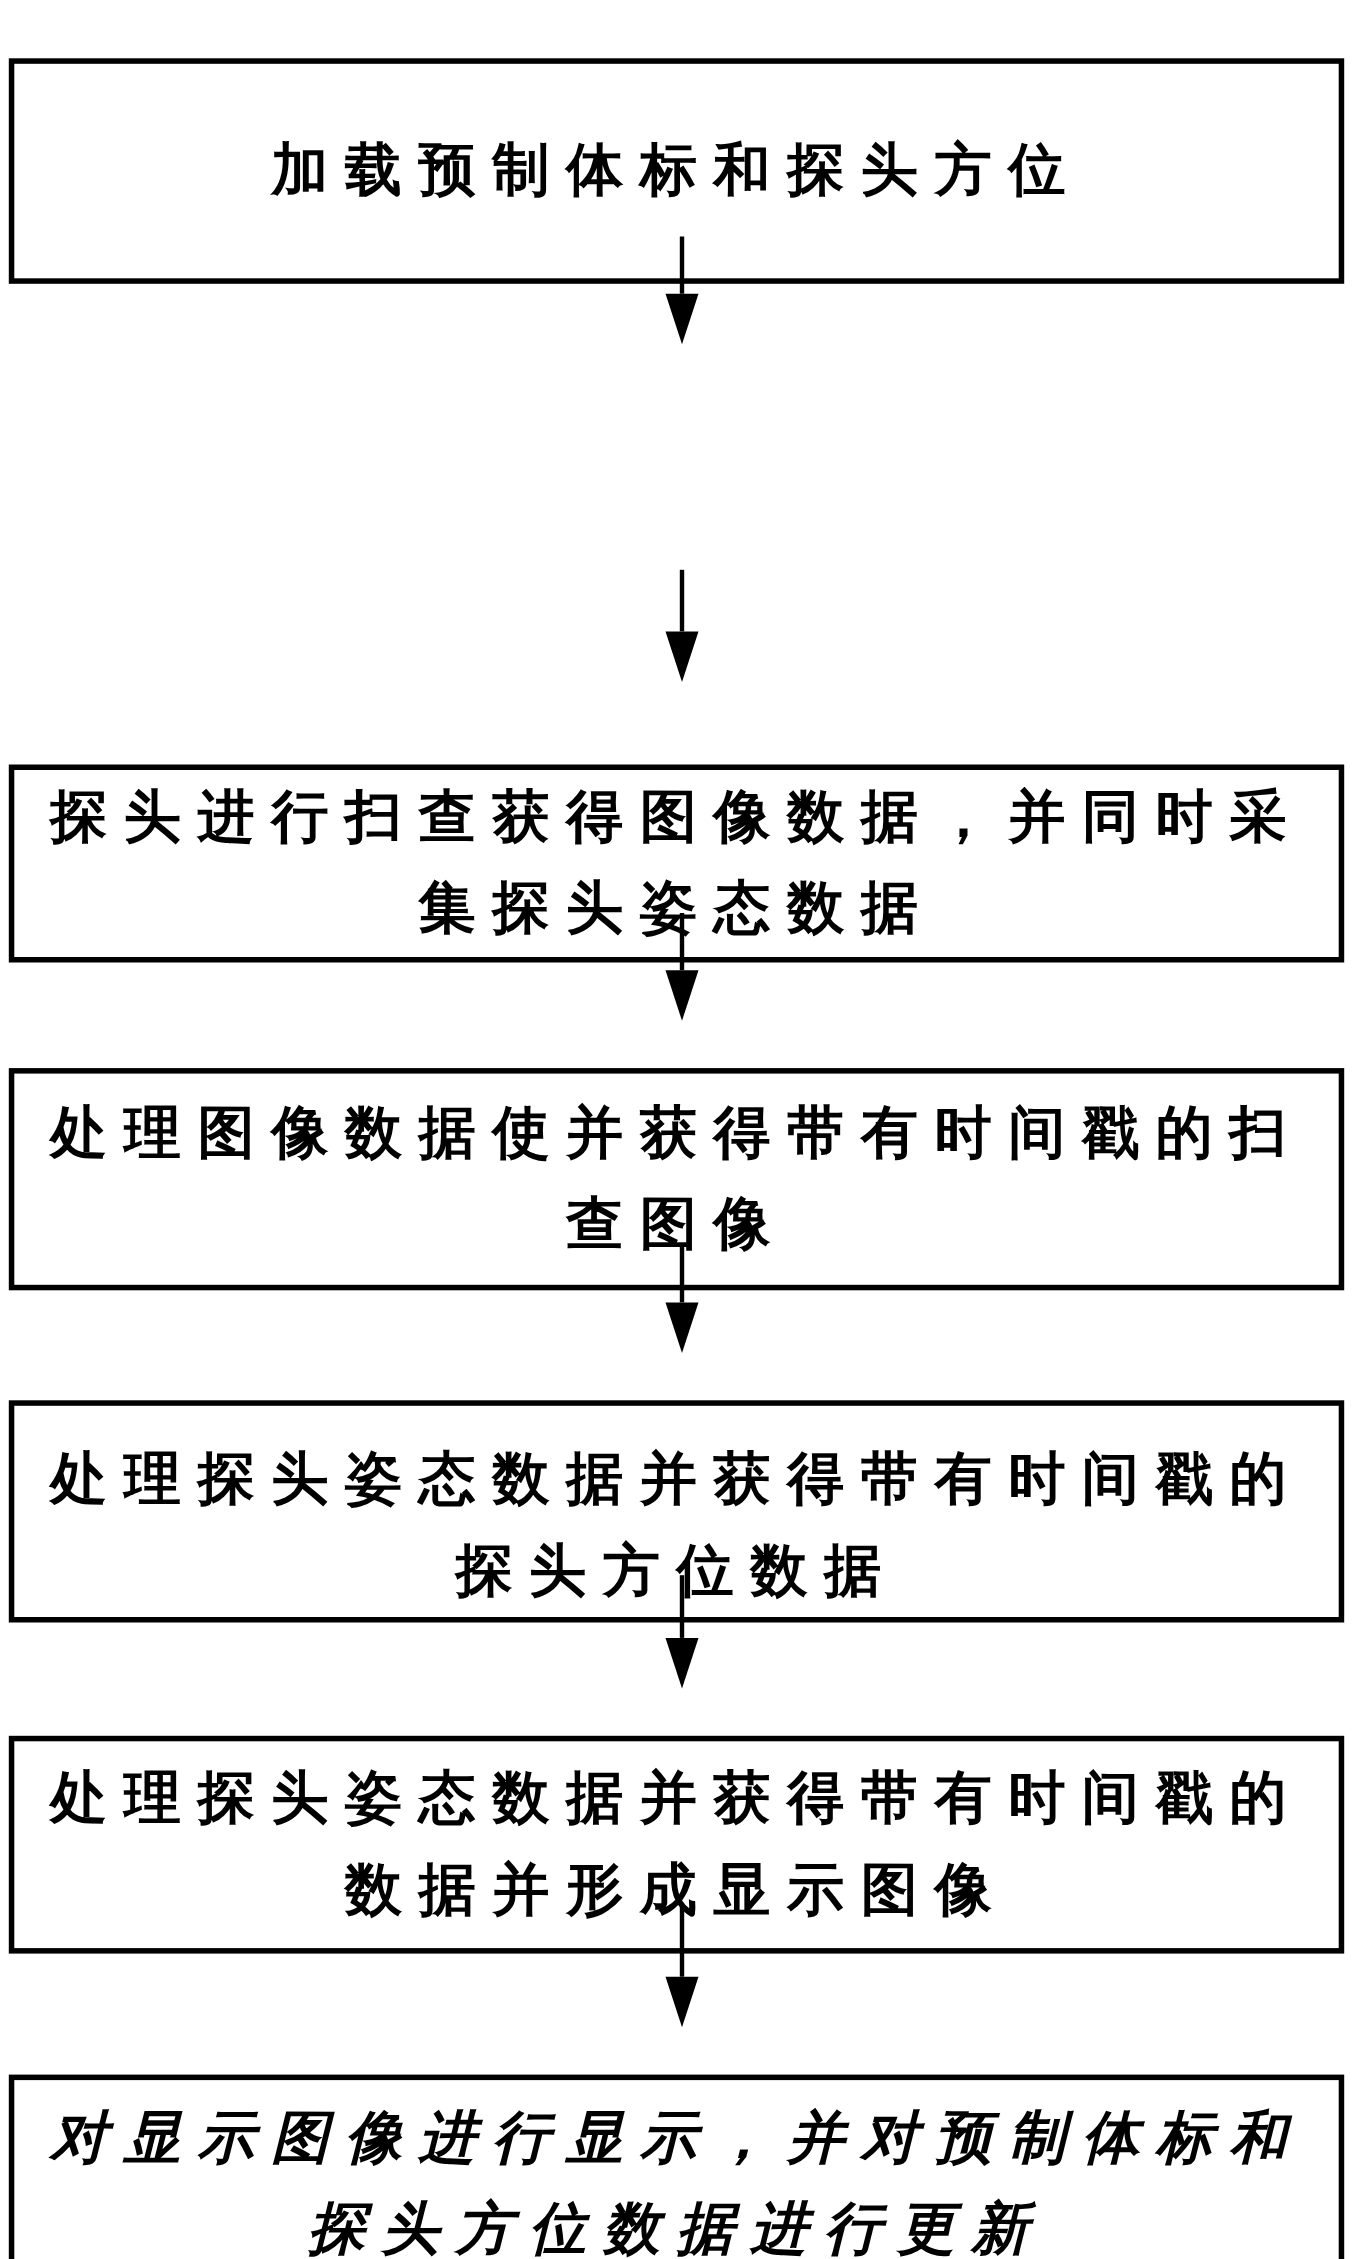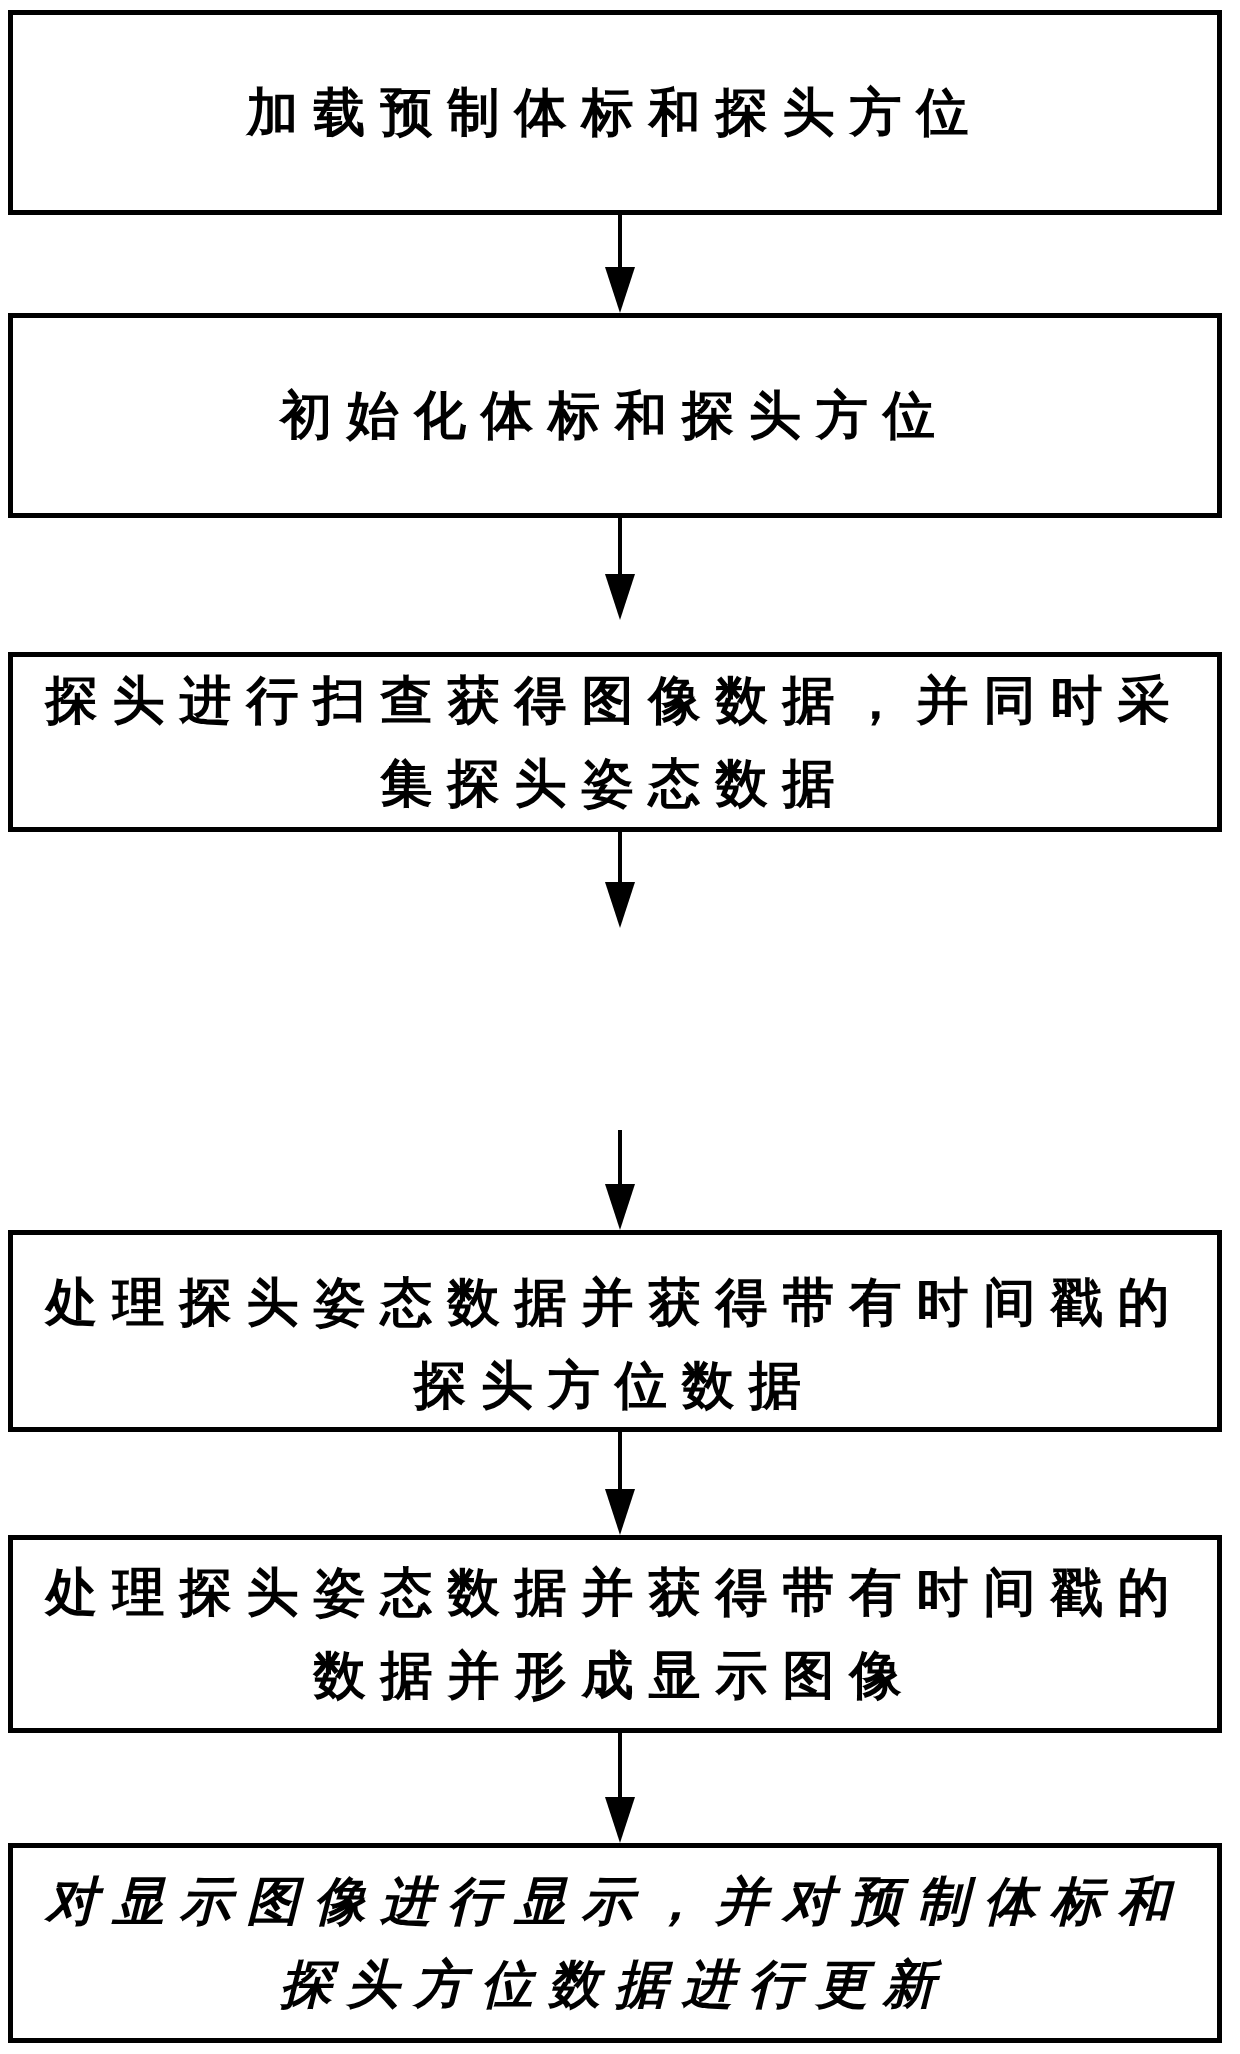--- a/index.html
+++ b/index.html
@@ -18,20 +18,21 @@
   .flow-box {
     position: absolute;
     left: 8px;
     width: 1214px;
     border: 5px solid #000000;
     background: #ffffff;
     box-sizing: border-box;
     display: flex;
     align-items: center;
     justify-content: center;
+    margin-top: 43px;
   }
   .flow-box .box-text {
     font-size: 52px;
     font-weight: bold;
     letter-spacing: 15px;
     line-height: 1.6;
     text-align: center;
     white-space: pre-line;
   }
   .flow-arrow {
@@ -62,39 +63,40 @@
 
   <div class="flow-box" style="top:10px; height:205px;">
     <span class="box-text">加载预制体标和探头方位</span>
   </div>
 
   <div class="flow-arrow" style="top:215px; height:98px;">
     <div class="shaft"></div>
     <div class="head"></div>
   </div>
 
-  <div class="flow-box" style="top:313px; height:205px;">
-    <span class="box-text">初始化体标和探头方位</span>
-  </div>
 
   <div class="flow-arrow" style="top:518px; height:102px;">
     <div class="shaft"></div>
     <div class="head"></div>
   </div>
 
   <div class="flow-box" style="top:652px; height:180px;">
     <span class="box-text">探头进行扫查获得图像数据，并同时采
 集探头姿态数据</span>
   </div>
 
   <div class="flow-arrow" style="top:830px; height:98px;">
     <div class="shaft"></div>
     <div class="head"></div>
   </div>
 
+  <div class="flow-box" style="top:928px; height:202px;">
+    <span class="box-text">处理图像数据使并获得带有时间戳的扫
+查图像</span>
+  </div>
 
   <div class="flow-arrow" style="top:1130px; height:100px;">
     <div class="shaft"></div>
     <div class="head"></div>
   </div>
 
   <div class="flow-box" style="top:1230px; height:202px;align-items:flex-end;">
     <span class="box-text">处理探头姿态数据并获得带有时间戳的
 探头方位数据</span>
   </div>

